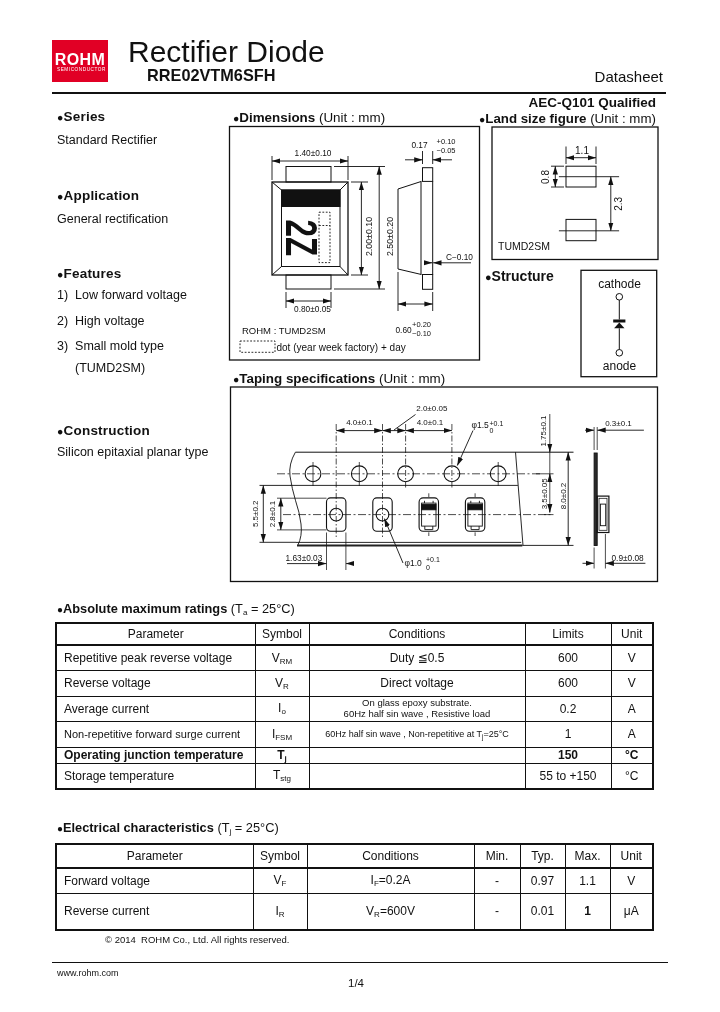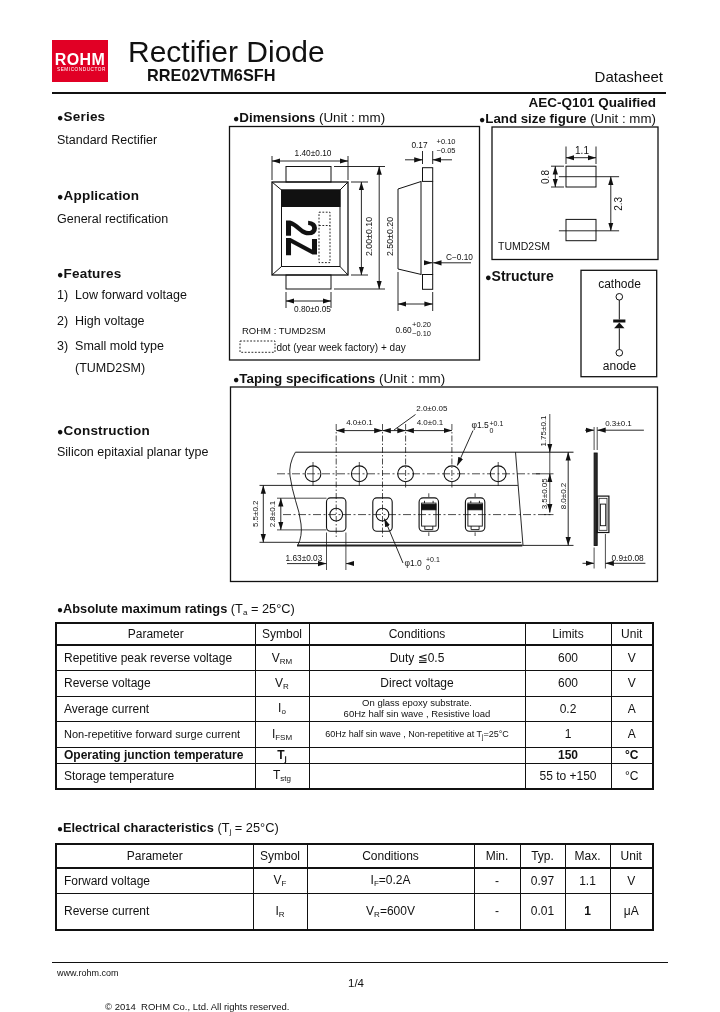--- a/index.html
+++ b/index.html
@@ -37,21 +37,21 @@
 <div class="a" style="left:57px;top:444.5px;font-size:12.5px;">Silicon epitaxial planar type</div>
 <div class="a" style="left:233px;top:110px;font-size:13.4px;"><b><span class="bu">●</span>Dimensions</b> (Unit : mm)</div>
 <div class="a" style="left:479px;top:110.5px;font-size:13.3px;"><b><span class="bu">●</span>Land size figure</b> (Unit : mm)</div>
 <div class="a" style="left:485px;top:267.5px;font-size:14px;font-weight:bold;"><span class="bu">●</span>Structure</div>
 <div class="a" style="left:233px;top:370.5px;font-size:13.4px;"><b><span class="bu">●</span>Taping specifications</b> (Unit : mm)</div>
 <div class="a" style="left:57px;top:600.5px;font-size:12.8px;"><b><span class="bu">●</span>Absolute maximum ratings</b> (T<sub>a</sub> = 25°C)</div>
 <div class="a" style="left:57px;top:819.5px;font-size:12.8px;"><b><span class="bu">●</span>Electrical characteristics</b> (T<sub>j</sub> = 25°C)</div>
 
 <div class="a" style="left:51.5px;top:961.5px;width:616.5px;height:1.3px;background:#111;"></div>
 <div class="a" style="left:57px;top:967.5px;font-size:9px;">www.rohm.com</div>
-<div class="a" style="left:57px;top:1001px;font-size:9.5px;padding-left:48px;">© 2014&nbsp; ROHM Co., Ltd. All rights reserved.</div>
+<div class="a" style="left:57px;top:934px;font-size:9.5px;padding-left:48px;">© 2014&nbsp; ROHM Co., Ltd. All rights reserved.</div>
 <div class="a" style="left:340px;top:977px;width:32px;text-align:center;font-size:11.5px;">1/4</div>
 <div class="a" style="right:55px;top:976.5px;font-size:12px;font-weight:bold;margin-top:48px;">2014.12 -&nbsp; Rev.A</div>
 
 <table class="a" style="left:55px;top:622px;width:597px;border:2px solid #111;">
 <colgroup>
       <col style="width:199px">
       <col style="width:54px">
       <col style="width:216px">
       <col style="width:86px">
       <col style="width:42px">

